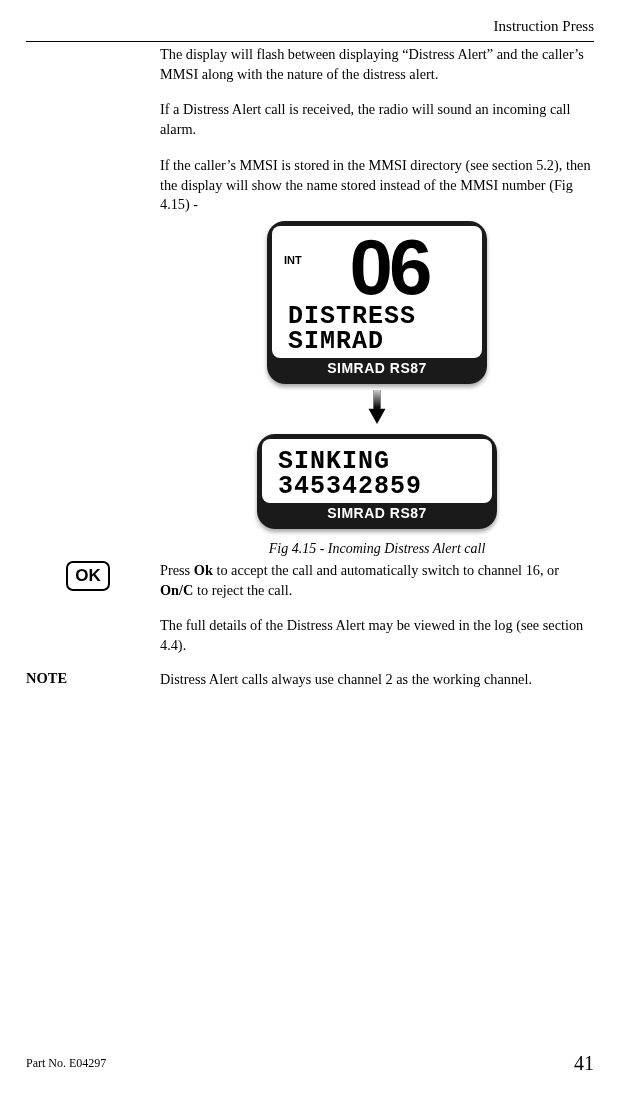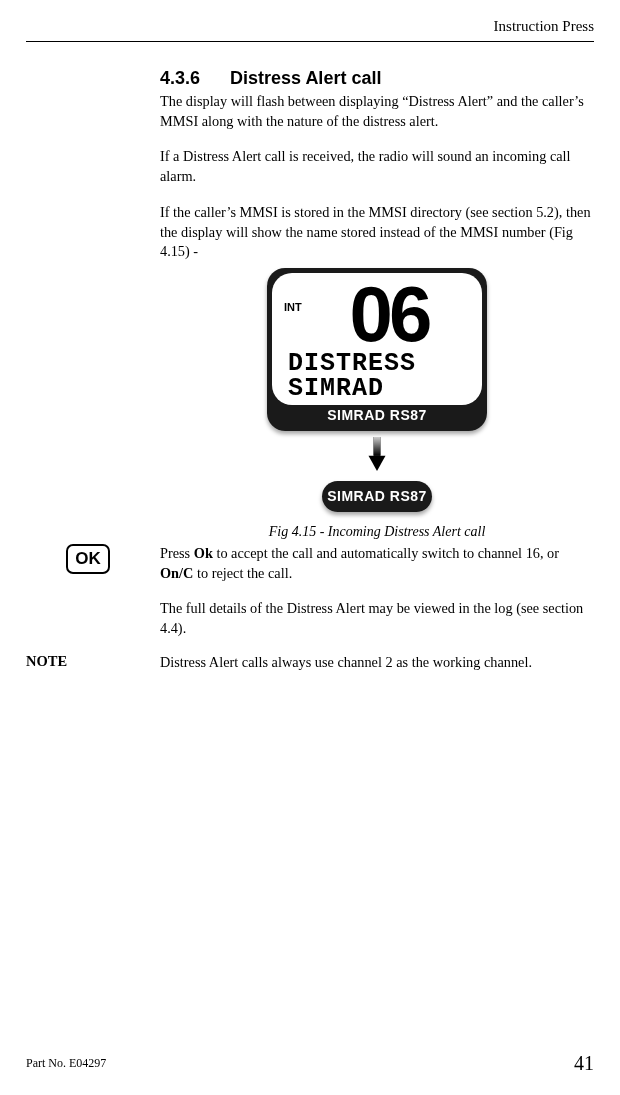--- a/index.html
+++ b/index.html
@@ -47,21 +47,21 @@
   .lcd-frame {
     display: inline-block;
     background: linear-gradient(#1a1a1a,#1a1a1a);
     padding: 5px;
     border-radius: 18px;
     box-shadow: 0 3px 4px rgba(0,0,0,0.35);
   }
   .lcd-screen {
     background: #fff;
     width: 210px;
-    border-radius: 20px;
+    border-radius: 8px;
     padding: 6px 4px 4px 10px;
     position: relative;
   }
   .lcd-screen.small { width: 230px; }
   .lcd-int {
     font-family: Arial, Helvetica, sans-serif;
     font-size: 11px;
     font-weight: bold;
     position: absolute;
     left: 12px;
@@ -148,24 +148,20 @@
   }
   b { font-weight: bold; }
 </style>
 </head>
 <body>
 
 <div class="header-title">Instruction Press</div>
 <hr class="rule">
 
 <div class="content-col">
-  <div class="section-heading">
-    <span class="num">4.3.6</span>
-    <span>Distress Alert call</span>
-  </div>
 
   <div class="body-text">
     <p class="para">The display will flash between displaying  “Distress Alert” and the caller’s MMSI along with the nature of the distress alert.</p>
     <p class="para">If a Distress Alert call is received, the radio will sound an incoming call alarm.</p>
     <p class="para">If the caller’s MMSI is stored in the MMSI directory (see section 5.2), then the display will show the name stored instead of the MMSI number (Fig 4.15) -</p>
   </div>
 </div>
 
 <div class="figure">
   
@@ -189,20 +185,24 @@
         <linearGradient id="g" x1="0" y1="0" x2="0" y2="1">
           <stop offset="0" stop-color="#ccc"></stop>
             <stop offset="1" stop-color="#000"></stop>
         </linearGradient>
       </defs>
     </svg>
   </div>
 
   
   <div class="lcd-frame">
+    <div class="lcd-screen small">
+      <div class="lcd-line" style="margin-top:4px">SINKING</div>
+      <div class="lcd-line">345342859</div>
+    </div>
     <div class="lcd-label">SIMRAD RS87</div>
   </div>
 
   <div class="fig-caption">Fig 4.15 - Incoming Distress Alert call</div>
 </div>
 
 <div class="margin-row">
   <div class="ok-button">OK</div>
   <div class="content-col body-text">
     <p class="para">

